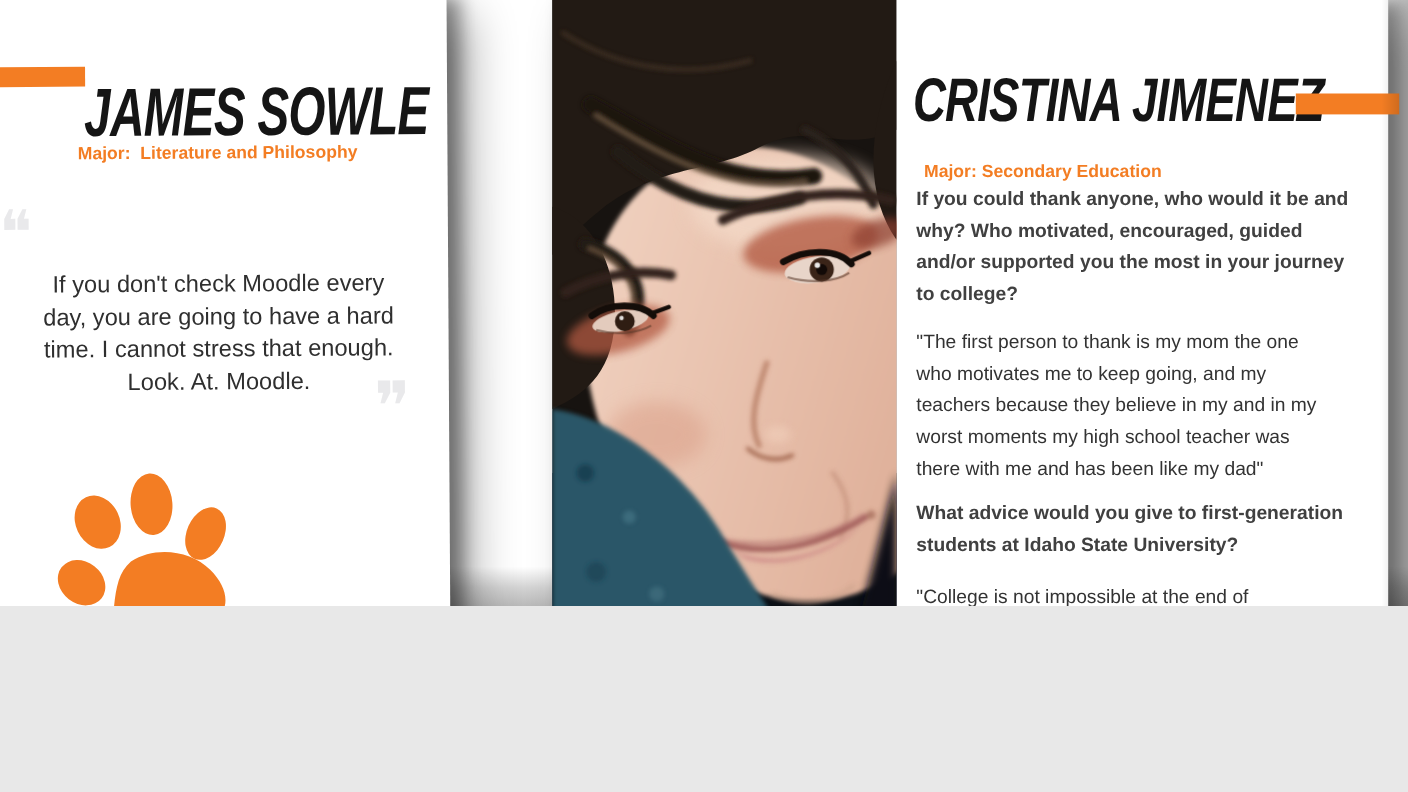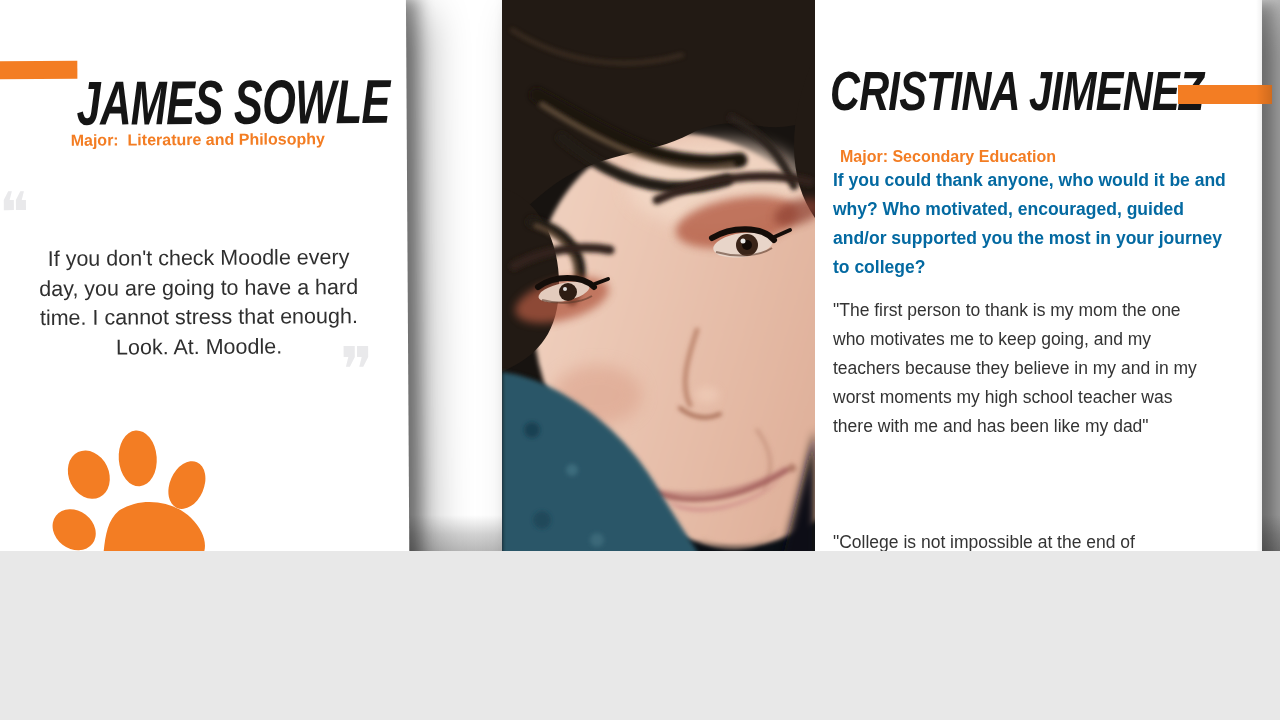--- a/index.html
+++ b/index.html
@@ -18,21 +18,21 @@
   .accent-bar{position:absolute;background:#F37D23;}
   .cond{display:inline-block;transform:scaleX(0.70);transform-origin:left top;
     font-style:italic;font-weight:bold;letter-spacing:-1px;color:#151515;white-space:nowrap;}
   .title{position:absolute;line-height:1;}
   .major{position:absolute;color:#F37D23;font-weight:bold;font-size:16px;white-space:pre-wrap;}
   .quote-block{position:absolute;color:#2f2f2f;font-size:21.5px;line-height:29.5px;
     text-align:center;white-space:pre-line;}
   .qmark{position:absolute;color:#e9e9eb;font-size:56px;line-height:1;font-family:"DejaVu Sans",sans-serif;}
   .rt{position:absolute;left:331px;width:444px;font-size:17.5px;line-height:29px;
     color:#333333;white-space:pre-line;}
-  .rt.q{font-weight:bold;color:#0369a1;}
+  .rt.q{font-weight:bold;color:#404040;}
   .photo{position:absolute;left:0;top:10px;width:313px;height:690px;display:block;}
   .edge-shade{position:absolute;right:0;top:0;width:24px;height:100%;z-index:6;
     background:linear-gradient(90deg,rgba(0,0,0,0) 0%,rgba(0,0,0,0.22) 100%);pointer-events:none;}
   .paw{position:absolute;left:58px;top:434px;width:160px;height:164px;}
 </style>
 </head>
 <body>
 
 <div class="canvas">
 
@@ -169,20 +169,22 @@
 
     <div class="rt q" style="top:176px;">If you could thank anyone, who would it be and
 why? Who motivated, encouraged, guided
 and/or supported you the most in your journey
 to college?</div>
     <div class="rt" style="top:306px;">"The first person to thank is my mom the one
 who motivates me to keep going, and my
 teachers because they believe in my and in my
 worst moments my high school teacher was
 there with me and has been like my dad"</div>
+    <div class="rt q" style="top:462px;">What advice would you give to first-generation
+students at Idaho State University?</div>
     <div class="rt" style="top:538px;">"College is not impossible at the end of
 darkness someone will be there for you and
 doesn't matter you don't know what to study try
 it do your general classes because experiences
 like this is one in life".</div>
 
     <div class="accent-bar" style="left:316px;top:666px;width:70px;height:17px;"></div>
   </section>
 
   <div class="edge-shade"></div>

